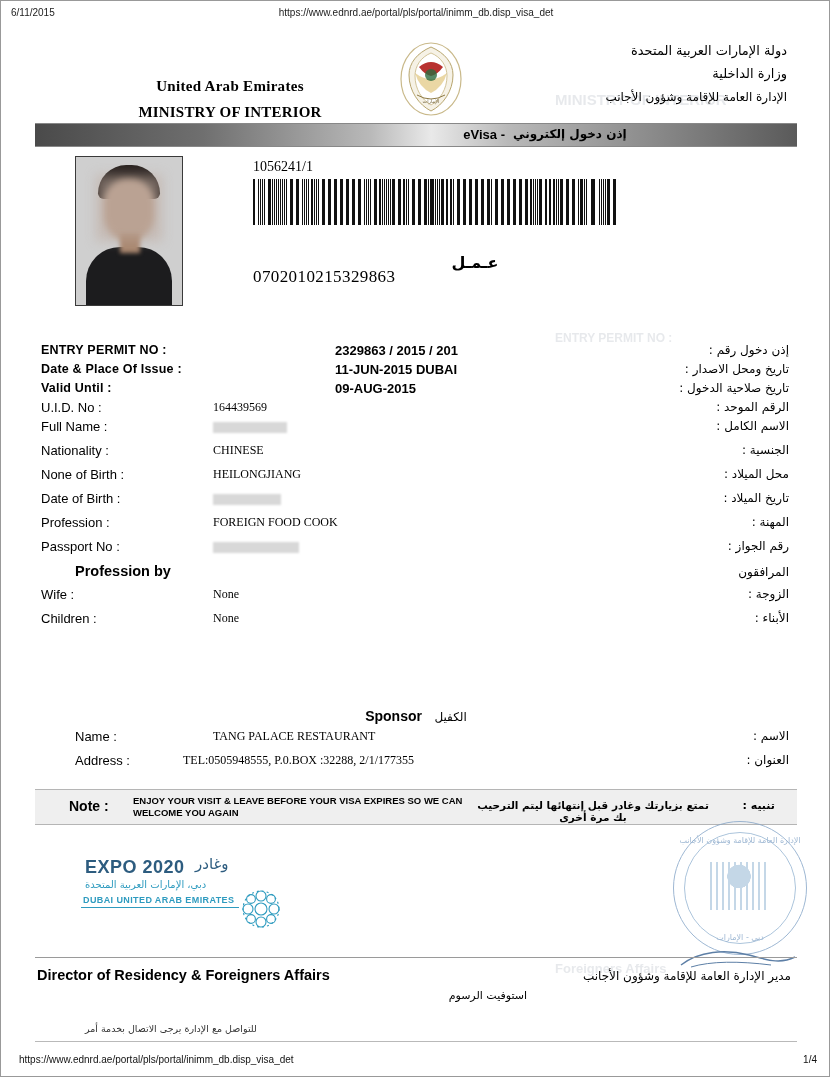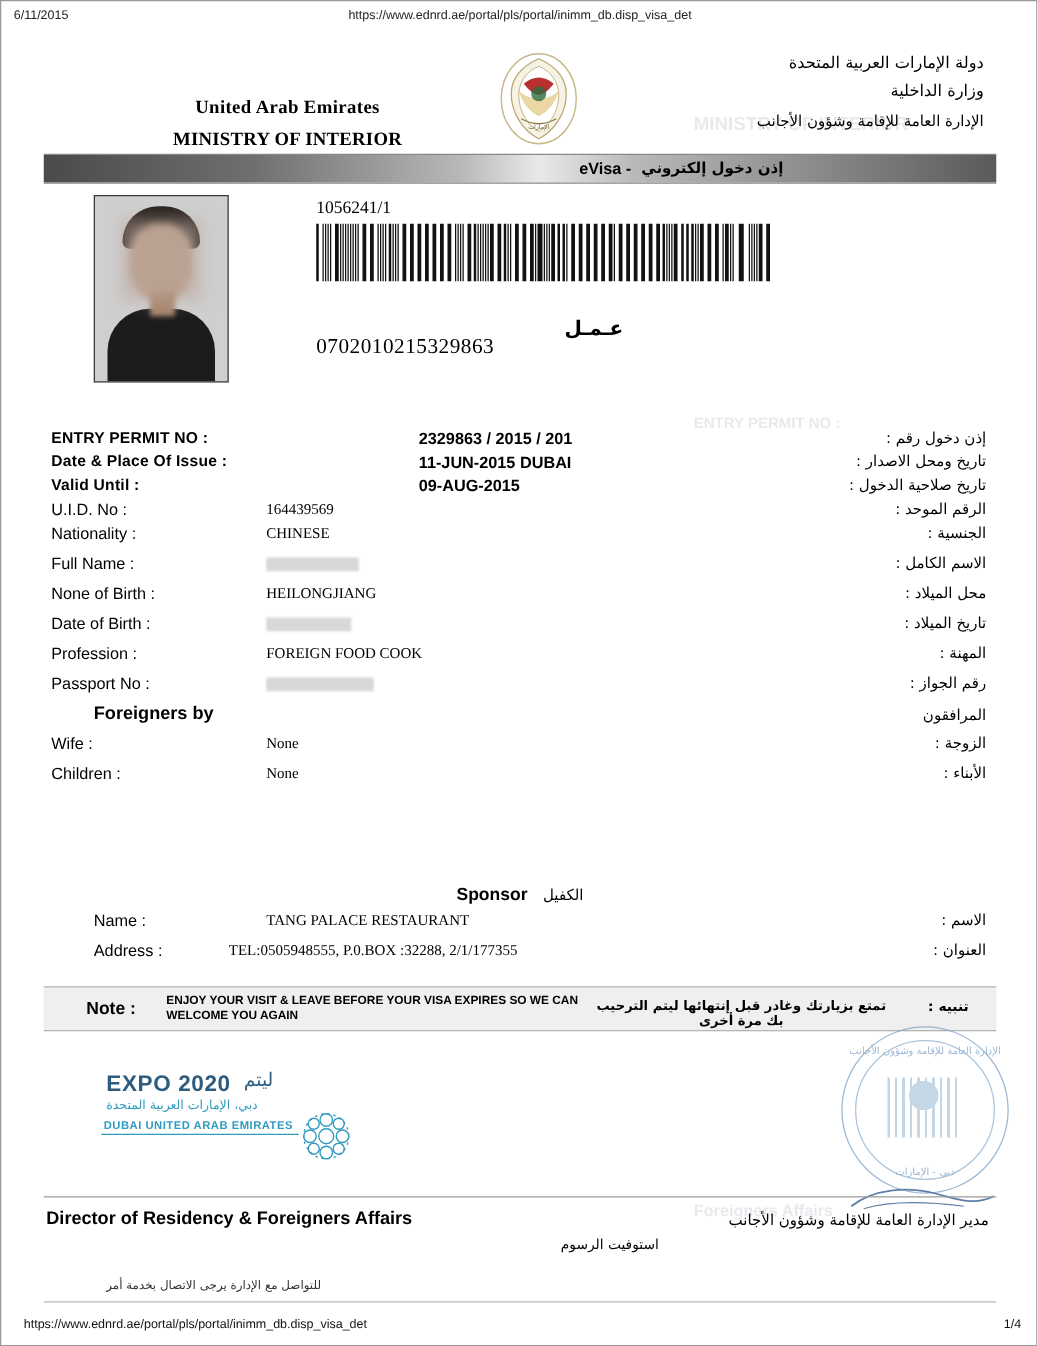--- a/index.html
+++ b/index.html
@@ -793,29 +793,29 @@
       </div>
 
       <div class="row">
         <span class="lbl">U.I.D. No :</span>
         <span class="val">164439569</span>
         <span class="arl">الرقم الموحد :</span>
       </div>
 
 
       <div class="row tall">
+        <span class="lbl">Full Name :</span>
+        <span class="val"><span class="redact" style="width:74px"></span></span>
+        <span class="arl">الاسم الكامل :</span>
+      </div>
+
+      <div class="row tall">
         <span class="lbl">Nationality :</span>
         <span class="val">CHINESE</span>
         <span class="arl">الجنسية :</span>
-      </div>
-
-      <div class="row tall">
-        <span class="lbl">Full Name :</span>
-        <span class="val"><span class="redact" style="width:74px"></span></span>
-        <span class="arl">الاسم الكامل :</span>
       </div>
 
       <div class="row tall">
         <span class="lbl">None of Birth :</span>
         <span class="val">HEILONGJIANG</span>
         <span class="arl">محل الميلاد :</span>
       </div>
 
       <div class="row tall">
         <span class="lbl">Date of Birth :</span>
@@ -829,21 +829,21 @@
         <span class="arl">المهنة :</span>
       </div>
 
       <div class="row tall">
         <span class="lbl">Passport No :</span>
         <span class="val"><span class="redact" style="width:86px"></span></span>
         <span class="arl">رقم الجواز :</span>
       </div>
 
       <div class="acc-hdr">
-        <span class="lbl">Foreigners by</span>
+        <span class="lbl">Profession by</span>
         <span class="arl">المرافقون</span>
       </div>
 
       <div class="row tall">
         <span class="lbl">Wife :</span>
         <span class="val">None</span>
         <span class="arl">الزوجة :</span>
       </div>
 
       <div class="row tall">
@@ -872,21 +872,21 @@
 
     <div class="note">
       <span class="nlbl">Note :</span>
       <span class="ntxt">ENJOY YOUR VISIT &amp; LEAVE BEFORE YOUR VISA EXPIRES SO WE CAN WELCOME YOU AGAIN</span>
       <span class="nar">تمتع بزيارتك وغادر قبل إنتهائها ليتم الترحيب بك مرة أخرى</span>
       <span class="nar-lbl">تنبيه :</span>
     </div>
 
     <div class="expo">
       <span class="etxt">EXPO 2020</span>
-      <span class="etxt-ar">ليتم</span>
+      <span class="etxt-ar">وغادر</span>
       <span class="esub">دبي، الإمارات العربية المتحدة</span>
       <span class="esub2">DUBAI UNITED ARAB EMIRATES</span>
       <span class="eline"></span>
     </div>
     <div class="expo-mark">
       <svg width="52" height="52" viewBox="0 0 52 52">
         <g fill="none" stroke="#2e9bbf" stroke-width="1.1">
           <circle cx="26" cy="26" r="6"></circle>
           <circle cx="26" cy="13" r="5"></circle>
           <circle cx="26" cy="39" r="5"></circle>

